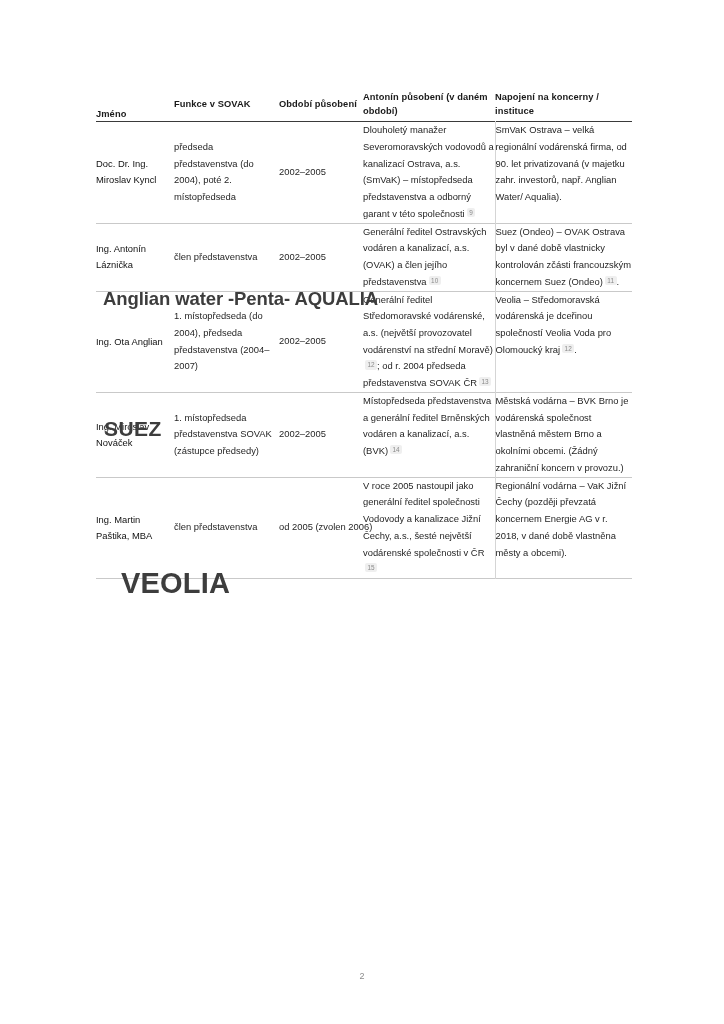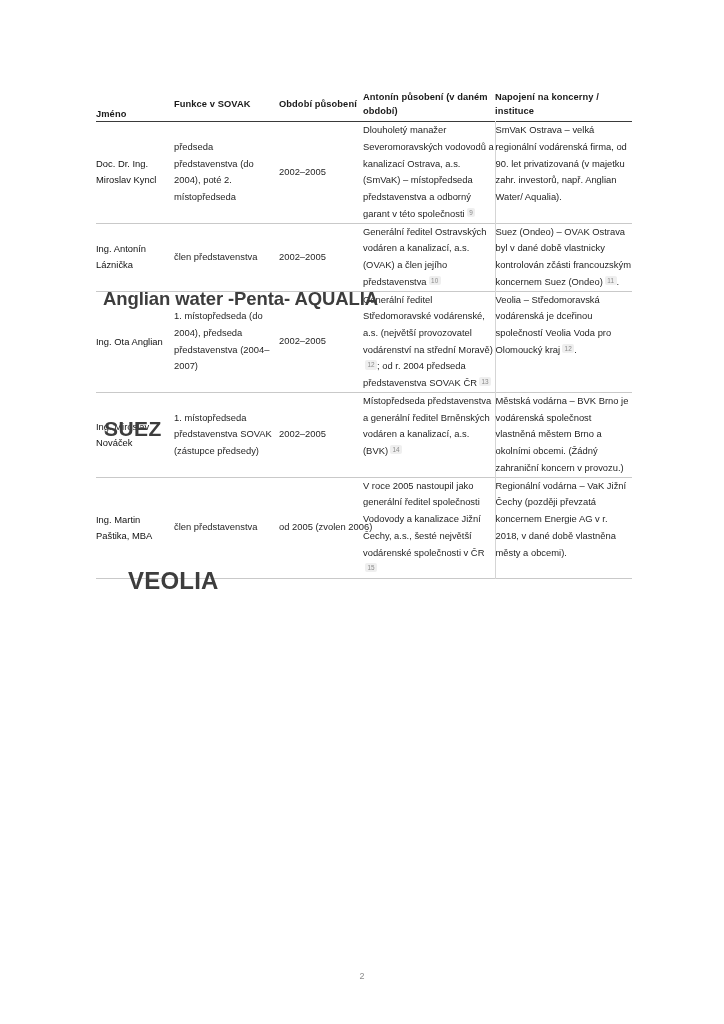--- a/index.html
+++ b/index.html
@@ -93,21 +93,21 @@
   .overlay {
     position: absolute;
     font-family: "Liberation Sans", sans-serif;
     font-weight: bold;
     color: #3d3d3d;
     white-space: nowrap;
     letter-spacing: -0.1px;
   }
   .ov-1 { left: 103px; top: 288px; font-size: 18.5px; }
   .ov-2 { left: 104px; top: 417px; font-size: 21px; letter-spacing: 0.4px; }
-  .ov-3 { left: 128px; top: 567px; font-size: 24px; letter-spacing: 0.2px; }
+  .ov-3 { left: 121px; top: 567px; font-size: 29px; letter-spacing: 0.2px; }
   .ov-4 { left: 101px; top: 861px; font-size: 19.5px; }
 
   
   .page-number {
     position: absolute;
     left: 0;
     top: 971px;
     width: 724px;
     text-align: center;
     font-size: 9px;

